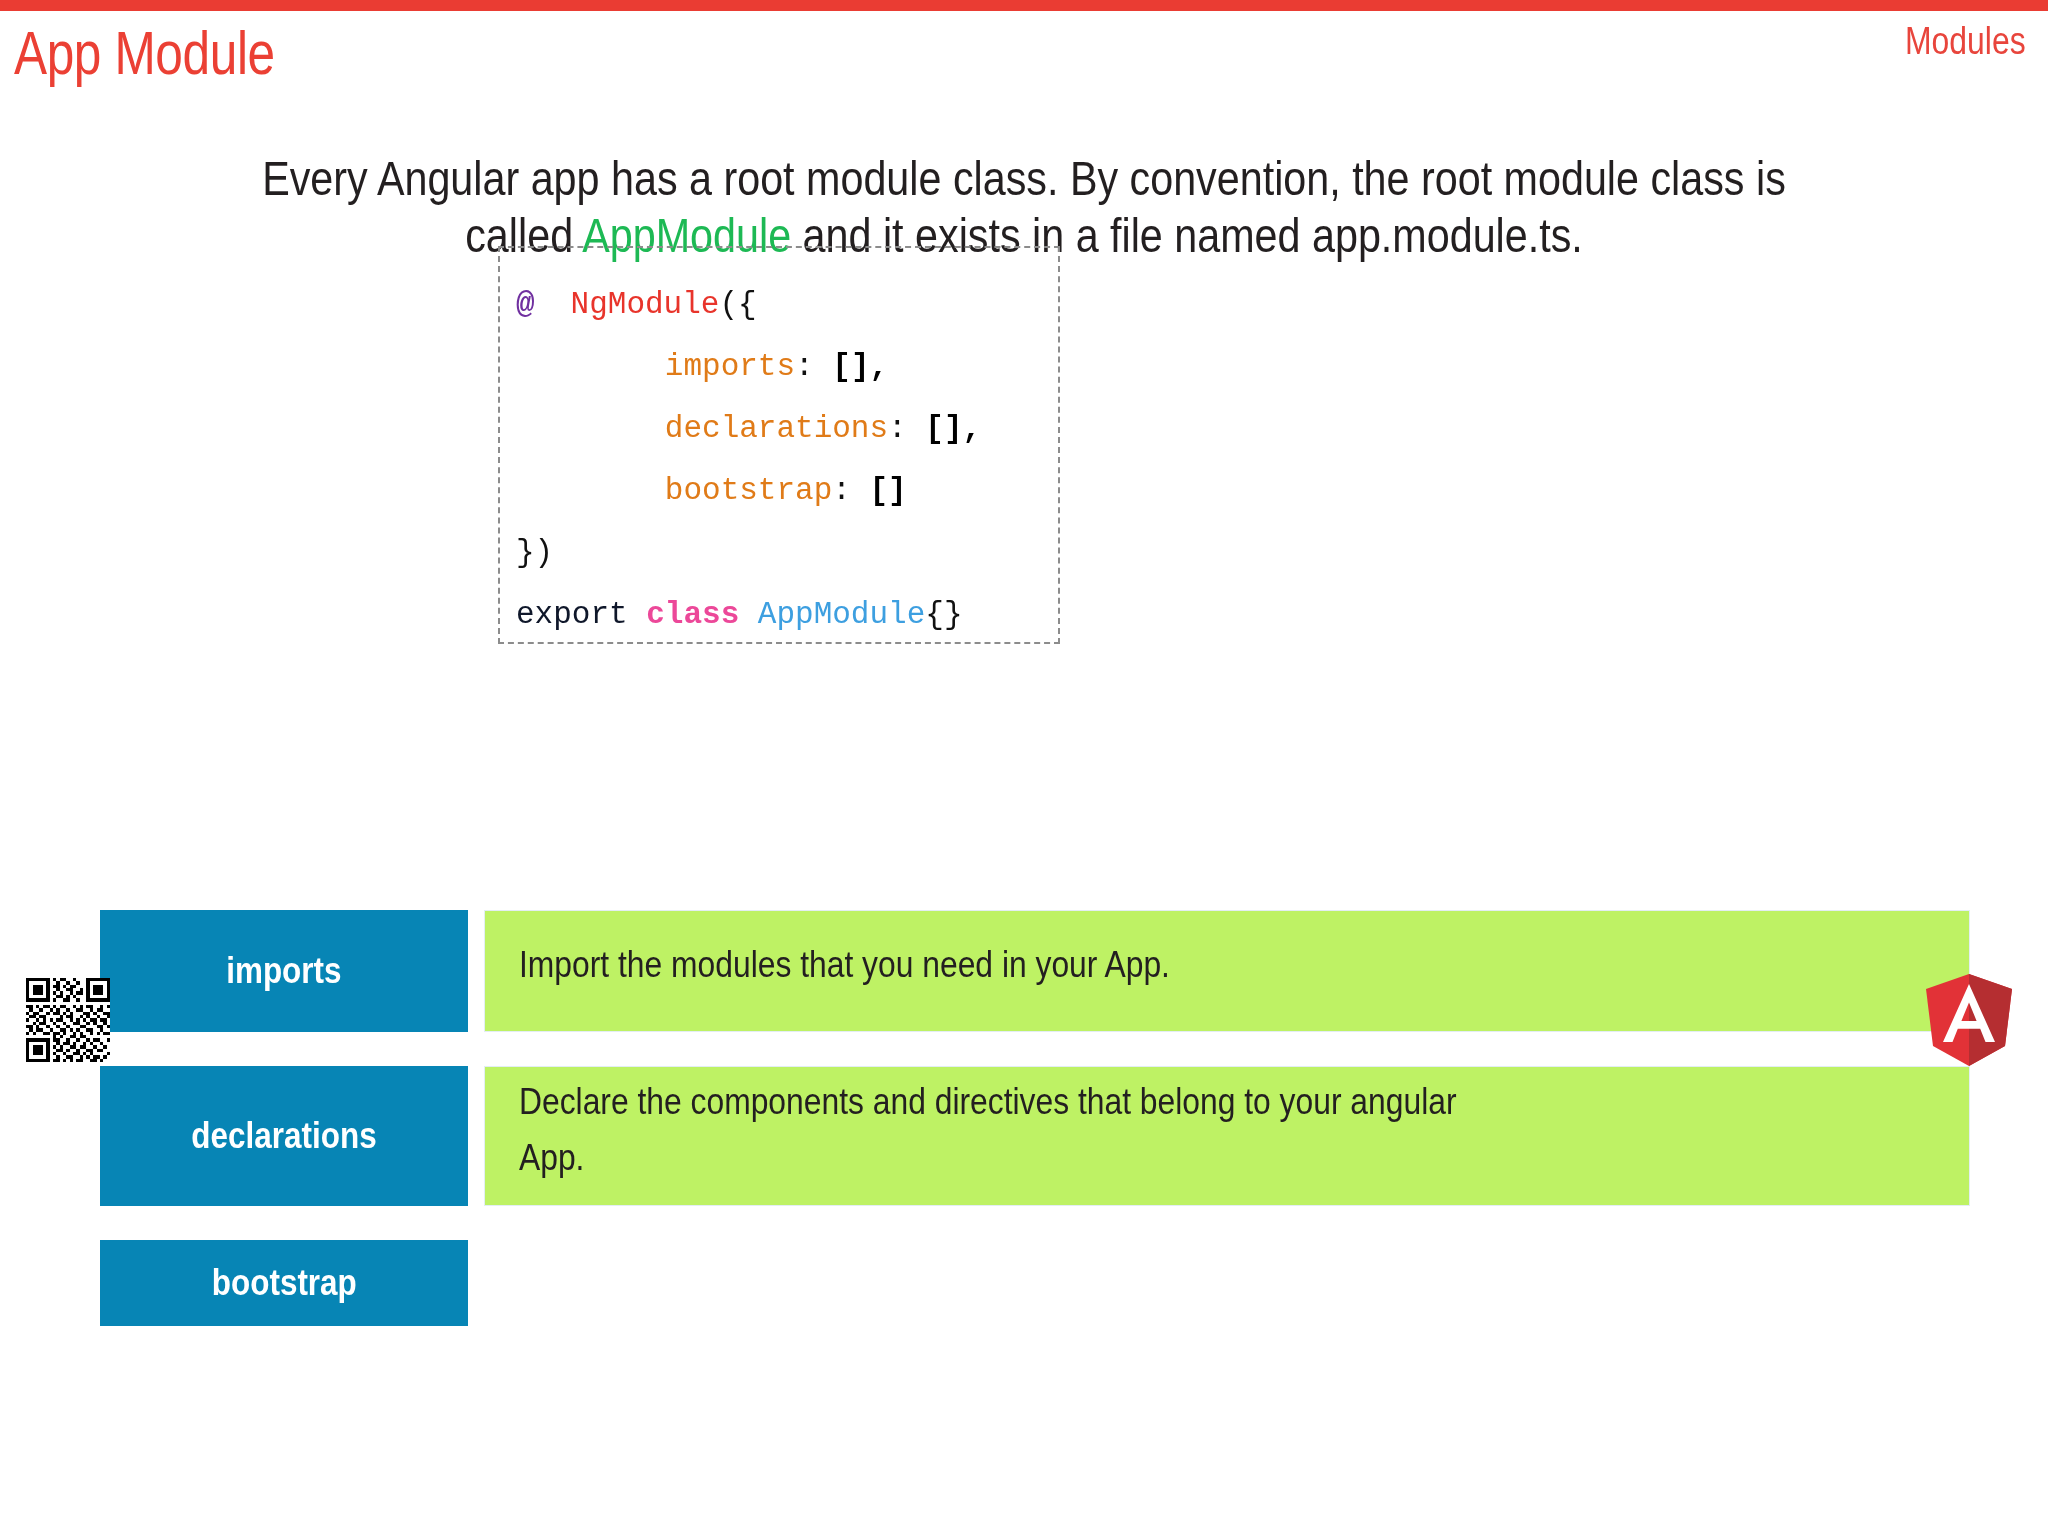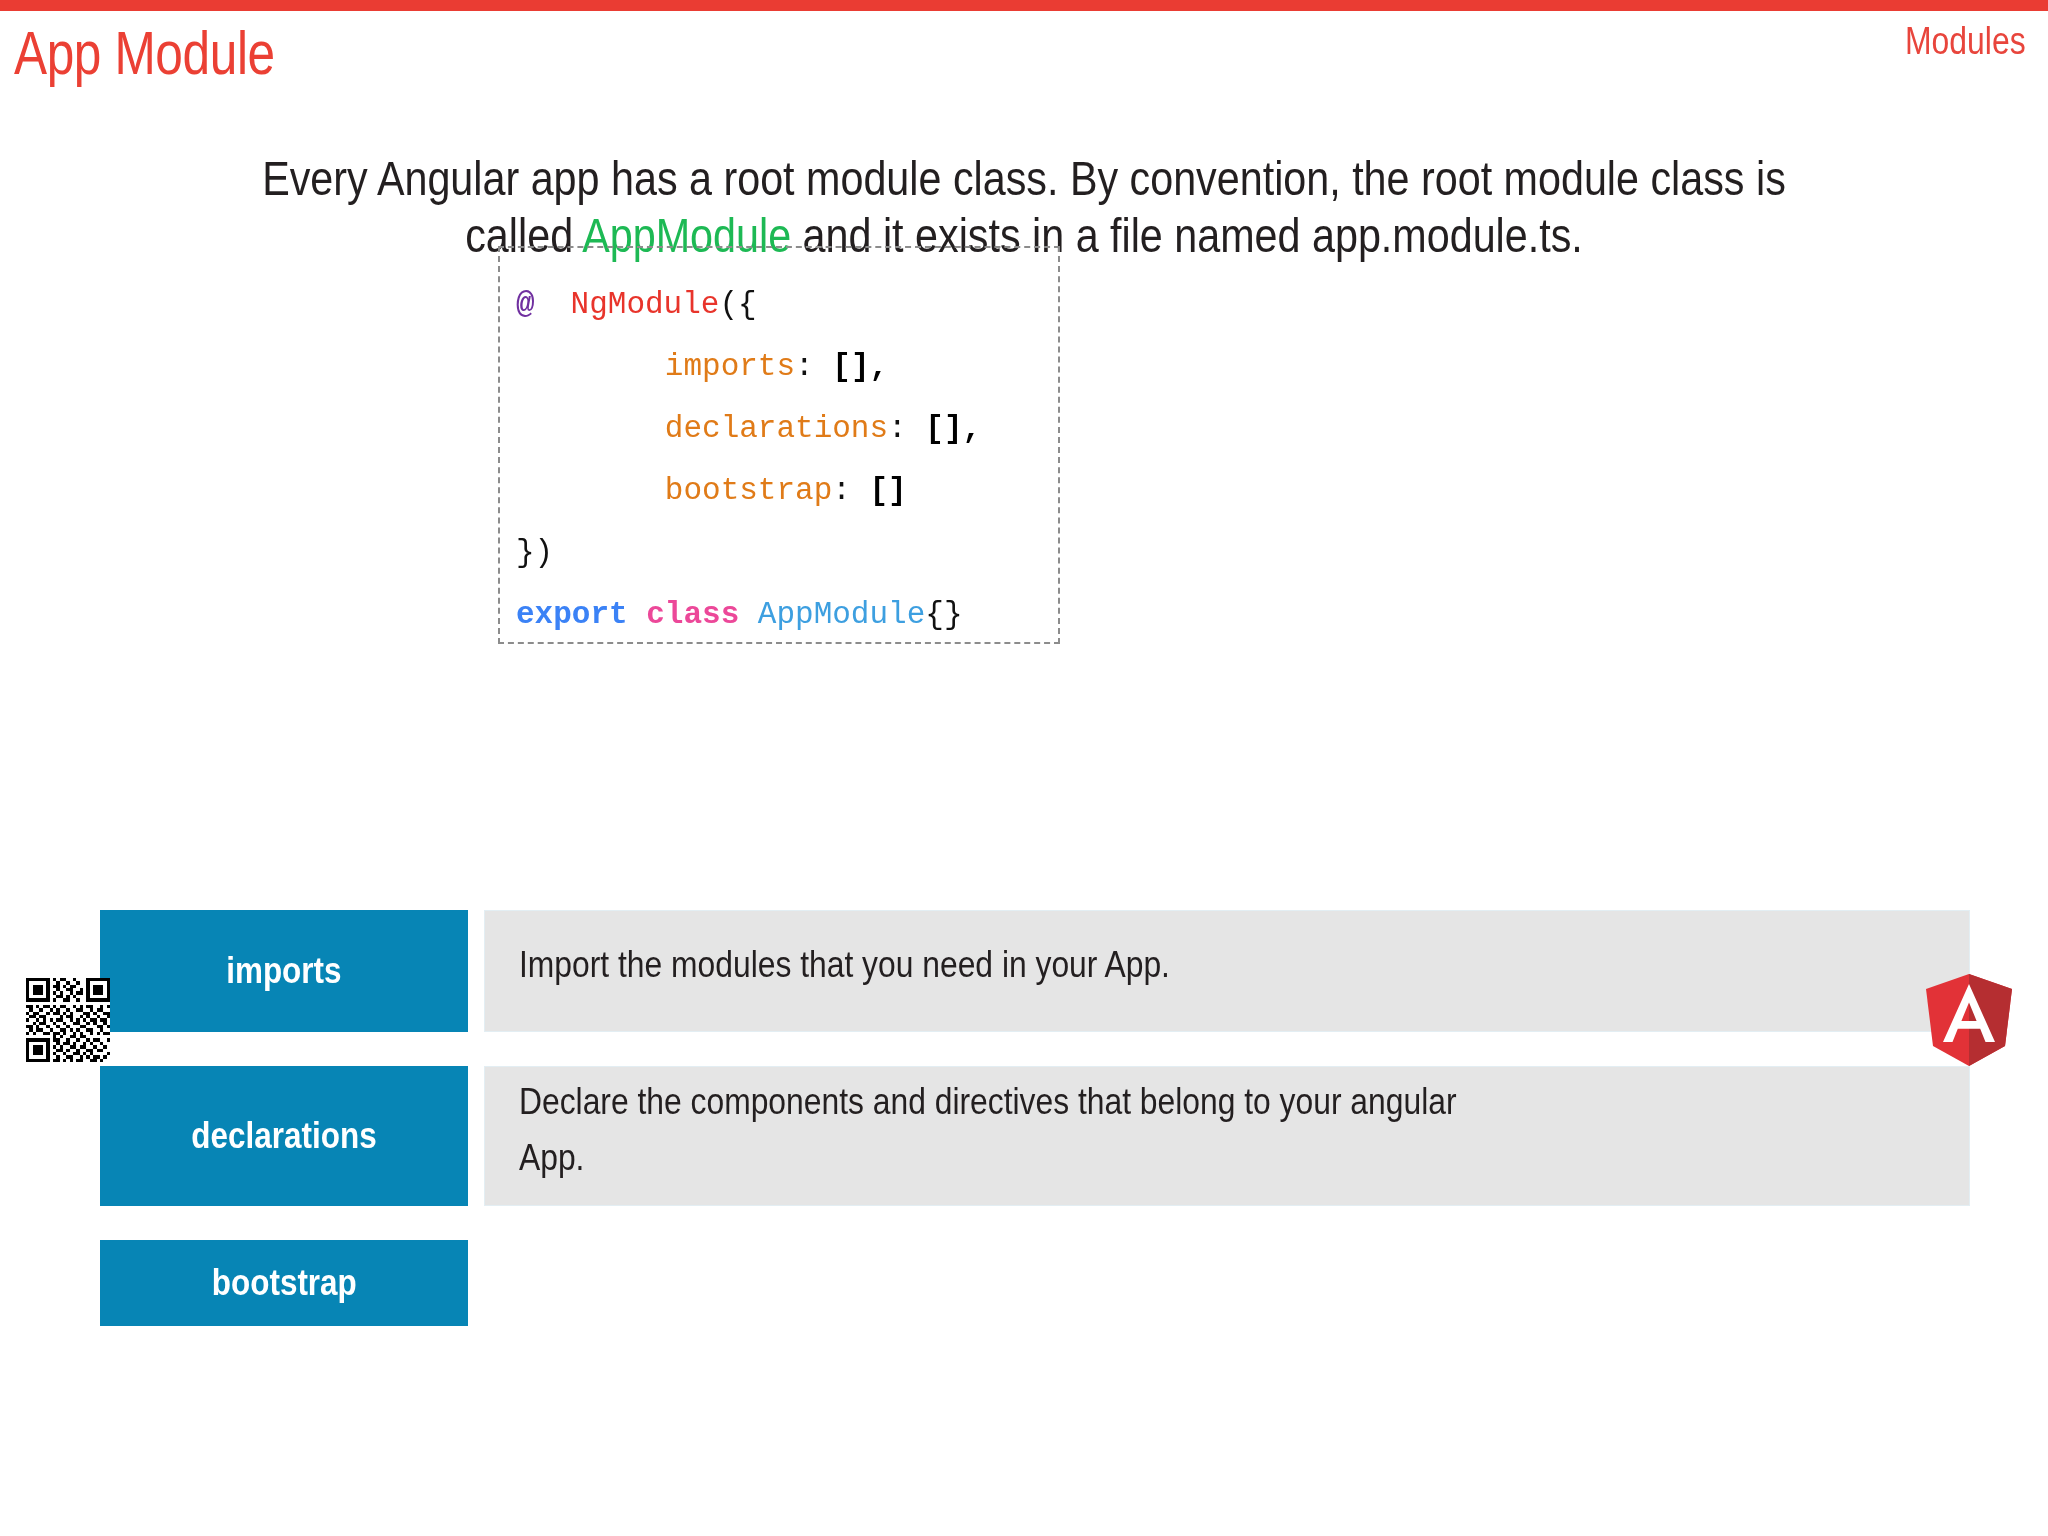--- a/index.html
+++ b/index.html
@@ -91,21 +91,21 @@
     font-size: 31px;
     line-height: 62px;
     white-space: pre;
     color: #1a1a1a;
   }
   .c-at      { color: #7030a0; font-weight: 700; }
   .c-dec     { color: #e8342b; margin-left: 36px; }
   .c-punct   { color: #111111; }
   .c-prop    { color: #e07b18; }
   .c-brackets{ color: #000000; font-weight: 700; }
-  .c-export  { color: #3b82f6; font-weight: 700; }
+  .c-export  { color: #0f172a; font-weight: 400; }
   .c-class   { color: #ec4899; font-weight: 700; }
   .c-cname   { color: #3d9fe0; }
 
   
   .rows {
     position: absolute;
     left: 100px;
     top: 910px;
     width: 1870px;
   }
@@ -125,21 +125,21 @@
     font-size: 37px;
     font-weight: 700;
     font-family: "Liberation Sans", sans-serif;
   }
   .row-key span { display: inline-block; transform: scaleX(0.85); }
 
   .row-desc {
     flex: 1 1 auto;
     margin-left: 16px;
     border: 1px solid #e3eef3;
-    background: #e5e5e5;
+    background: #bef264;
     padding: 18px 0 31px 34px;
     font-size: 37px;
     line-height: 56px;
     color: #231f20;
     font-family: "Liberation Sans", sans-serif;
     display: flex;
     flex-direction: column;
     justify-content: center;
   }
   .row-desc .line { display: block; }

